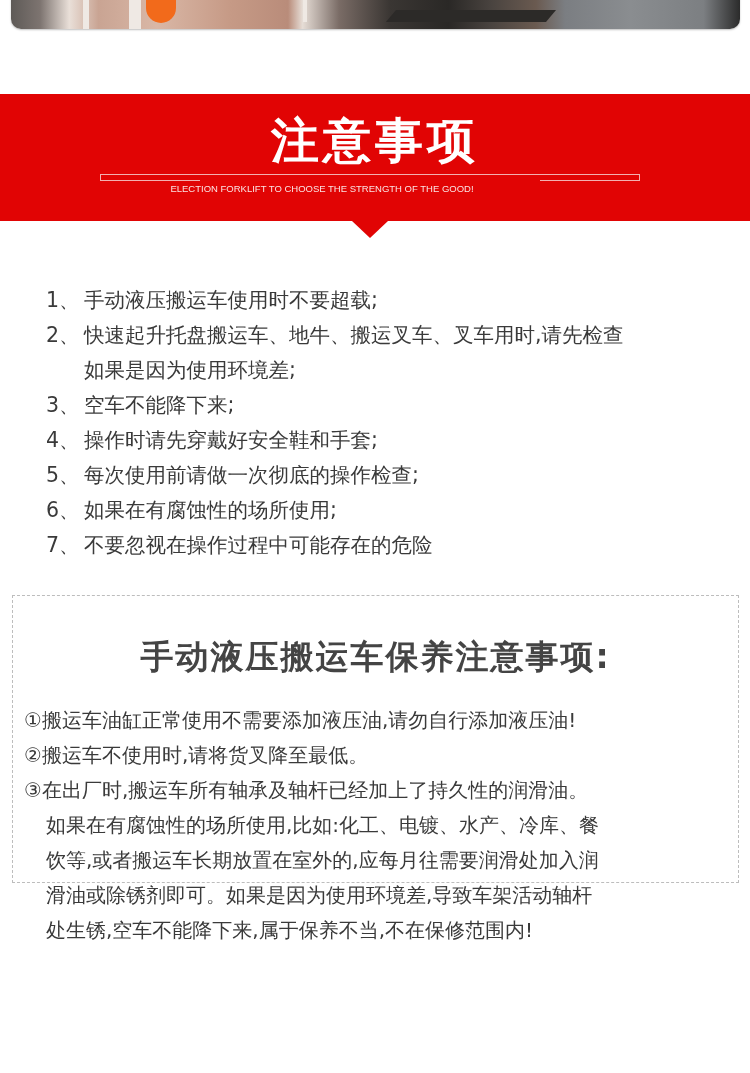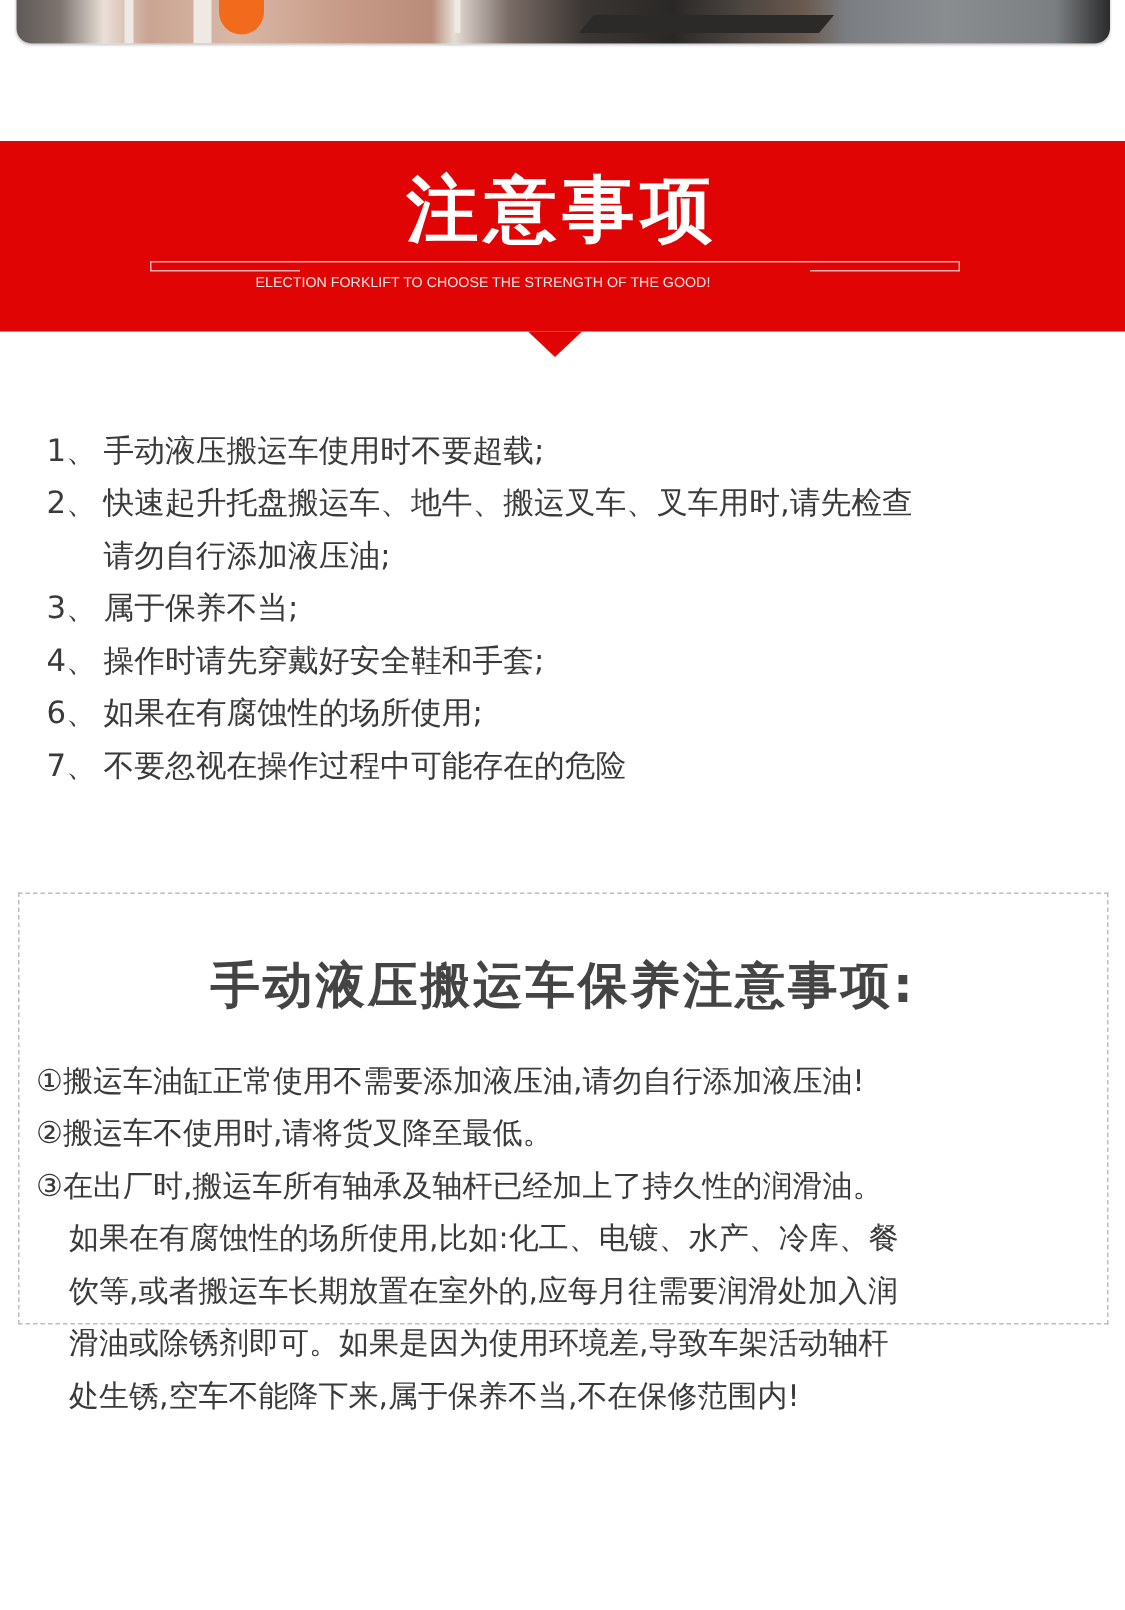--- a/index.html
+++ b/index.html
@@ -50,21 +50,21 @@
       font-family: "Liberation Sans", sans-serif;
     }
     .banner-pointer {
       position: absolute; left: 352px; top: 221px; width: 0; height: 0;
       border-left: 18px solid transparent; border-right: 18px solid transparent;
       border-top: 17px solid #e10404;
     }
 
     
     .notice-list {
-      position: absolute; left: 31px; top: 283px; width: 700px; list-style: none;
+      position: absolute; left: 46px; top: 283px; width: 700px; list-style: none;
     }
     .notice-item {
       font-size: 20.5px; line-height: 35px; color: #3a3a3a; white-space: nowrap;
     }
     .notice-item .num { display: inline-block; width: 38px; }
     .notice-item .cont { display: block; padding-left: 38px; }
 
     
     .maint-box {
       position: absolute; left: 12px; top: 595px; width: 727px; height: 288px;
@@ -99,27 +99,30 @@
   <div class="banner-subtitle">ELECTION FORKLIFT TO CHOOSE THE STRENGTH OF THE GOOD!</div>
 </div>
 <div class="banner-pointer"></div>
 
 <ol class="notice-list">
   <li class="notice-item">
     <span class="num">1、</span><span>手动液压搬运车使用时不要超载;</span>
   </li>
   <li class="notice-item">
     <span class="num">2、</span><span>快速起升托盘搬运车、地牛、搬运叉车、叉车用时,请先检查</span>
-    <span class="cont">请勿自行添加液压油;</span>
+    <span class="cont">如果是因为使用环境差;</span>
   </li>
   <li class="notice-item">
-    <span class="num">3、</span><span>属于保养不当;</span>
+    <span class="num">3、</span><span>空车不能降下来;</span>
   </li>
   <li class="notice-item">
     <span class="num">4、</span><span>操作时请先穿戴好安全鞋和手套;</span>
+  </li>
+  <li class="notice-item">
+    <span class="num">5、</span><span>每次使用前请做一次彻底的操作检查;</span>
   </li>
   <li class="notice-item">
     <span class="num">6、</span><span>如果在有腐蚀性的场所使用;</span>
   </li>
   <li class="notice-item">
     <span class="num">7、</span><span>不要忽视在操作过程中可能存在的危险</span>
   </li>
 </ol>
 
 <div class="maint-box">

